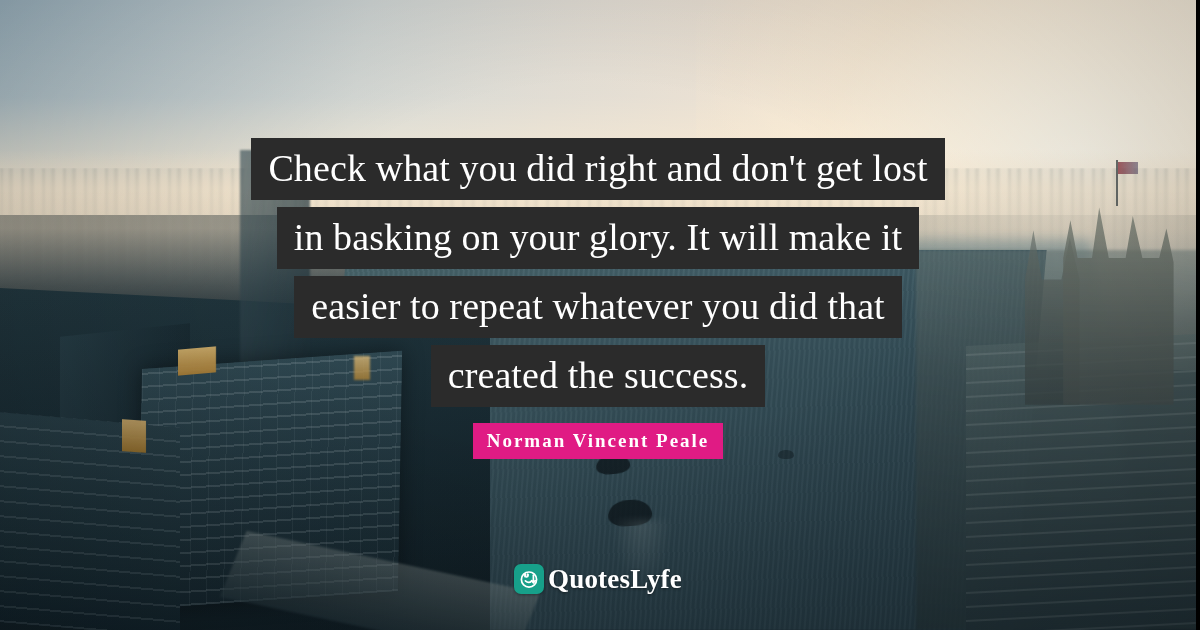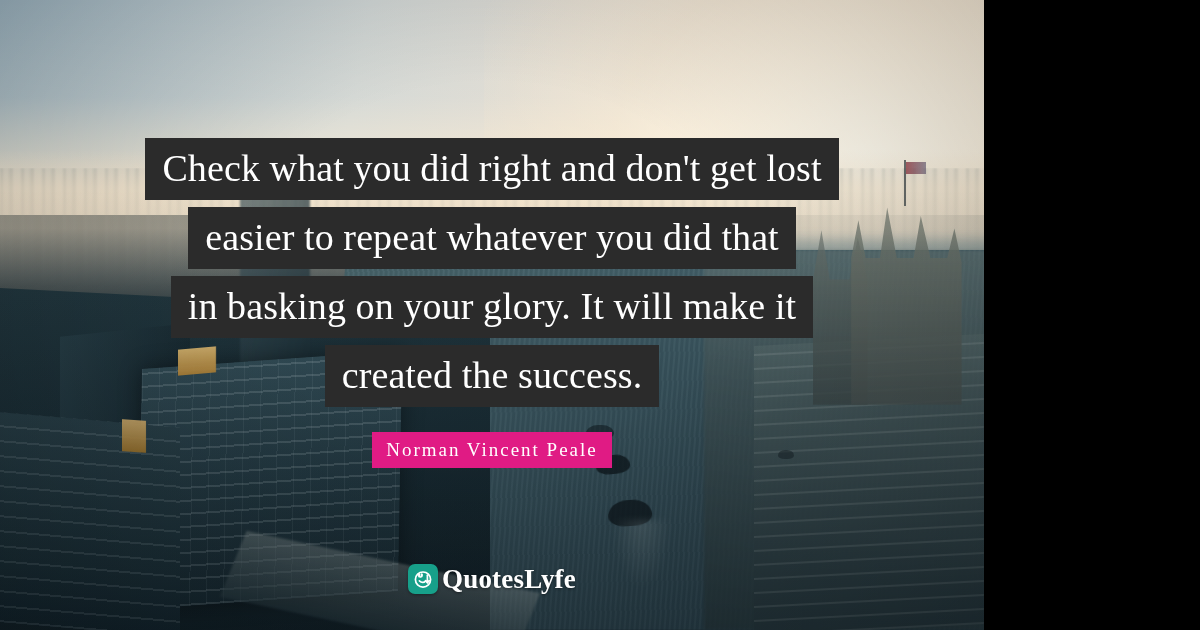--- a/index.html
+++ b/index.html
@@ -2,21 +2,21 @@
 <html><head>
 <meta charset="utf-8">
 <title>QuotesLyfe Quote Card</title>
 <style>
   * { margin:0; padding:0; box-sizing:border-box; }
   html,body { width:1200px; height:630px; overflow:hidden; background:#000; }
   body { font-family:"Liberation Serif", serif; }
 
   .card {
     position:relative;
-    width:984px; height:630px;
+    width:1196px; height:630px;
     overflow:hidden;
     background:#1b2a30;
   }
 
   
   .photo { position:absolute; inset:0; overflow:hidden; }
 
   
   .sky {
     position:absolute; left:0; top:0; width:1200px; height:215px;
@@ -208,21 +208,21 @@
     color:#ffffff;
     font-family:"Liberation Serif", serif;
     font-size:38px;
     line-height:1.0;
     padding:11px 17px 13px 17px;
     white-space:nowrap;
     letter-spacing:0.1px;
   }
   .qline + .qline { margin-top:7px; }
 
-  .author-wrap { margin-top:25px; }
+  .author-wrap { margin-top:16px;font-weight:bold; }
   .author {
     display:inline-block;
     background:#e01b84;
     color:#ffffff;
     font-family:"Liberation Serif", serif;
     font-size:19px;
     line-height:1;
     letter-spacing:2.0px;
     padding:8px 14px 9px 14px;
     white-space:nowrap;
@@ -288,22 +288,22 @@
     <div class="boat b4"></div>
     <div class="wake"></div>
 
     <div class="grade"></div>
   </div>
 
   <div class="content">
 
     <div class="quote">
       <span class="qline">Check what you did right and don't get lost</span>
+      <span class="qline">in basking on your glory. It will make it</span>
       <span class="qline">easier to repeat whatever you did that</span>
-      <span class="qline">in basking on your glory. It will make it</span>
       <span class="qline">created the success.</span>
     </div>
 
     <div class="author-wrap">
       <span class="author">Norman Vincent Peale</span>
     </div>
 
   </div>
 
   <div class="brand">

